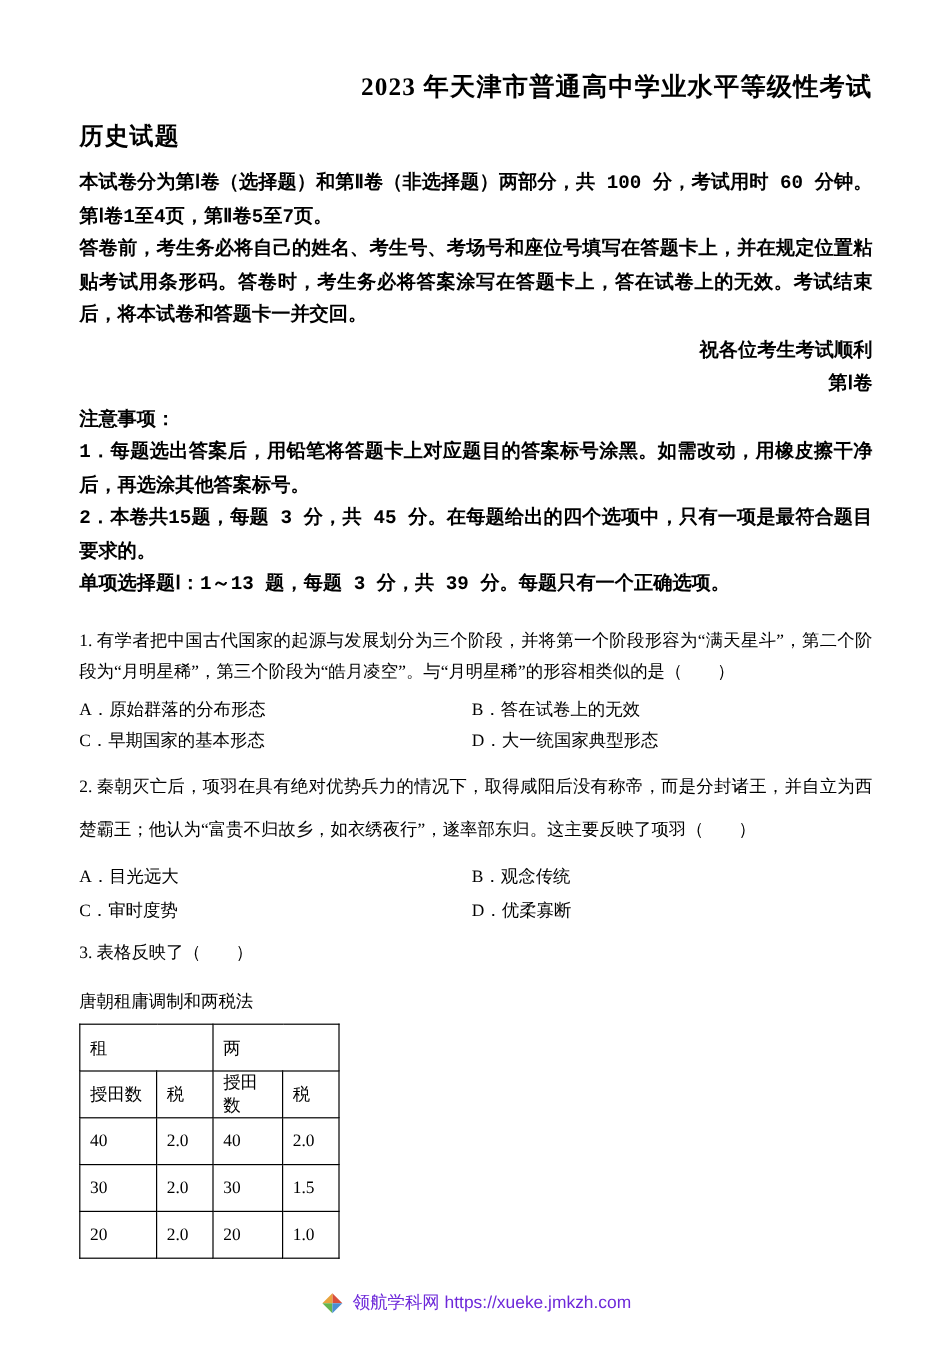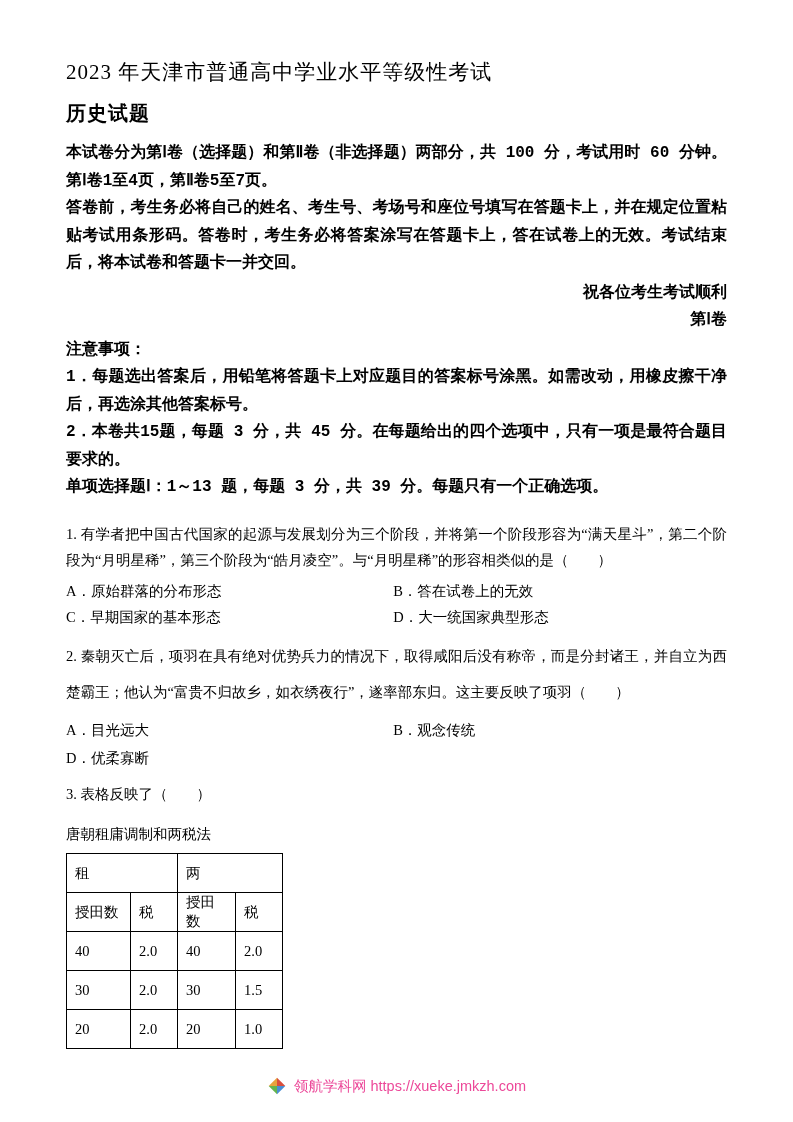--- a/index.html
+++ b/index.html
@@ -15,22 +15,22 @@
     padding: 58px 66px 0 66px;
     overflow: hidden;
   }
   p { margin: 0; }
   .bold { font-weight: bold; }
   .center { text-align: right; }
   .j { text-align: justify; }
 
   .title {
     font-size: 21px;
-    font-weight: normal;
-    text-align: left;
+    font-weight: bold;
+    text-align: right;
     margin: 0 0 14px 0;
     letter-spacing: 1px;
   }
   .subtitle {
     font-size: 20px;
     font-weight: bold;
     text-align: left;
     margin: 0 0 13px 0;
     letter-spacing: 1px;
   }
@@ -74,23 +74,23 @@
   table.tax col.c3 { width: 58px; }
   table.tax col.c4 { width: 38px; }
 
   .footer {
     position: absolute;
     left: 0;
     right: 0;
     bottom: 26px;
     display: flex;
     justify-content: center;
-    align-items: flex-end;
+    align-items: flex-start;
     gap: 7px;
-    color: #ec4899;
+    color: #6d28d9;
     font-family: "Liberation Sans", "DejaVu Sans", sans-serif;
     font-size: 14.5px;
   }
   .footer .logo { display: inline-flex; width: 20px; height: 20px; }
 </style>
 </head>
 <body>
 
 <div class="page">
 
@@ -115,20 +115,21 @@
       <span class="option">C．早期国家的基本形态</span>
       <span class="option">D．大一统国家典型形态</span>
     </div>
   </div>
 
   <div class="question q2">
     <p class="stem">2. 秦朝灭亡后，项羽在具有绝对优势兵力的情况下，取得咸阳后没有称帝，而是分封诸王，并自立为西楚霸王；他认为“富贵不归故乡，如衣绣夜行”，遂率部东归。这主要反映了项羽（　　）</p>
     <div class="options">
       <span class="option">A．目光远大</span>
       <span class="option">B．观念传统</span>
+      <span class="option">C．审时度势</span>
       <span class="option">D．优柔寡断</span>
     </div>
   </div>
 
   <div class="question q3">
     <p class="stem">3. 表格反映了（　　）</p>
     <p class="table-caption">唐朝租庸调制和两税法</p>
 
     <table class="tax">
       <colgroup>

